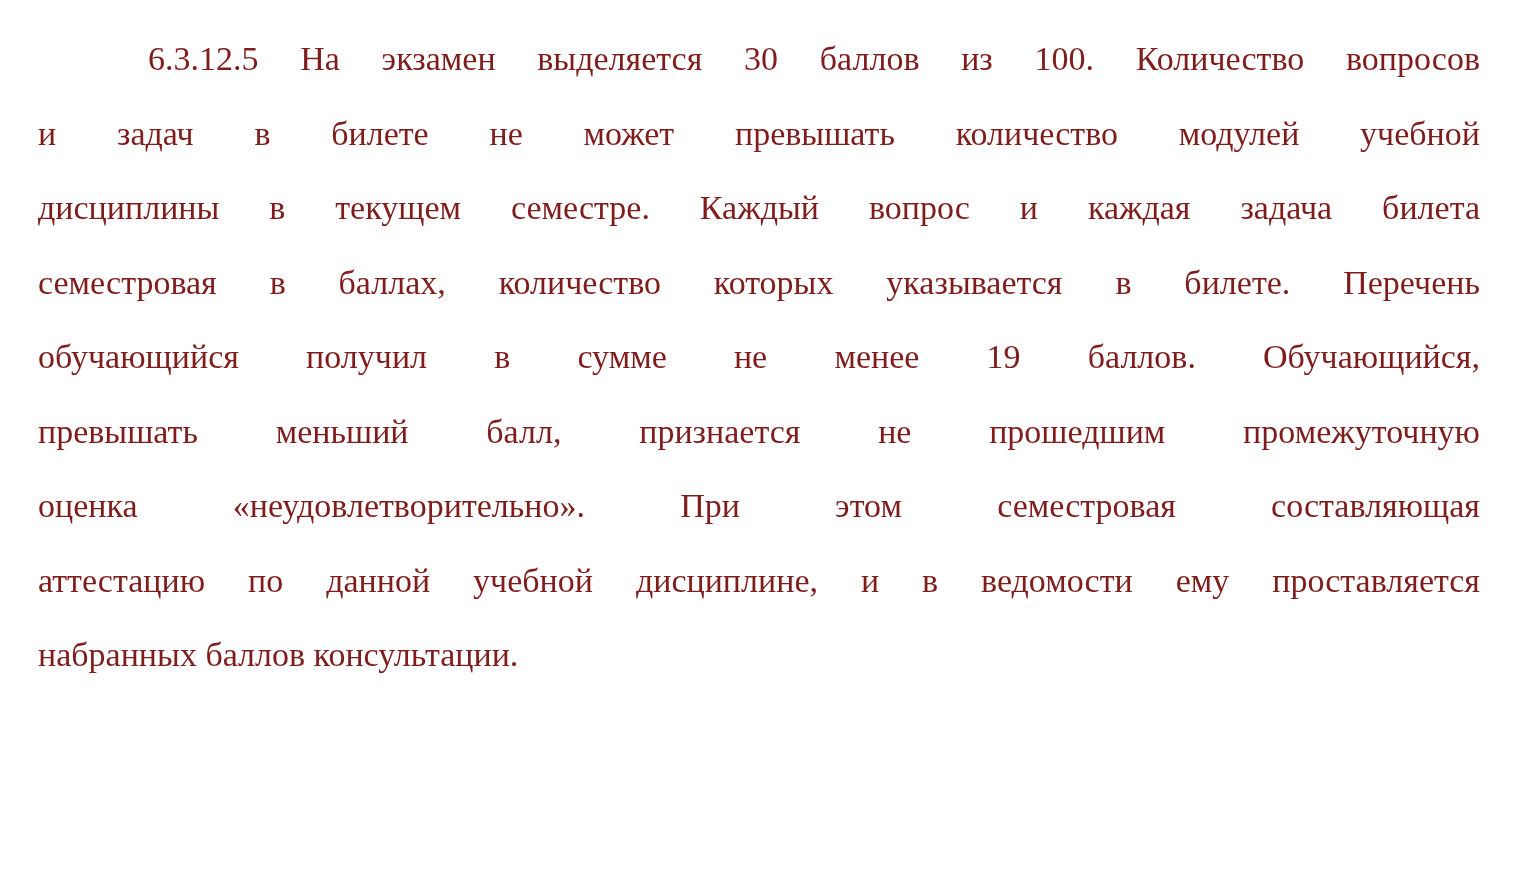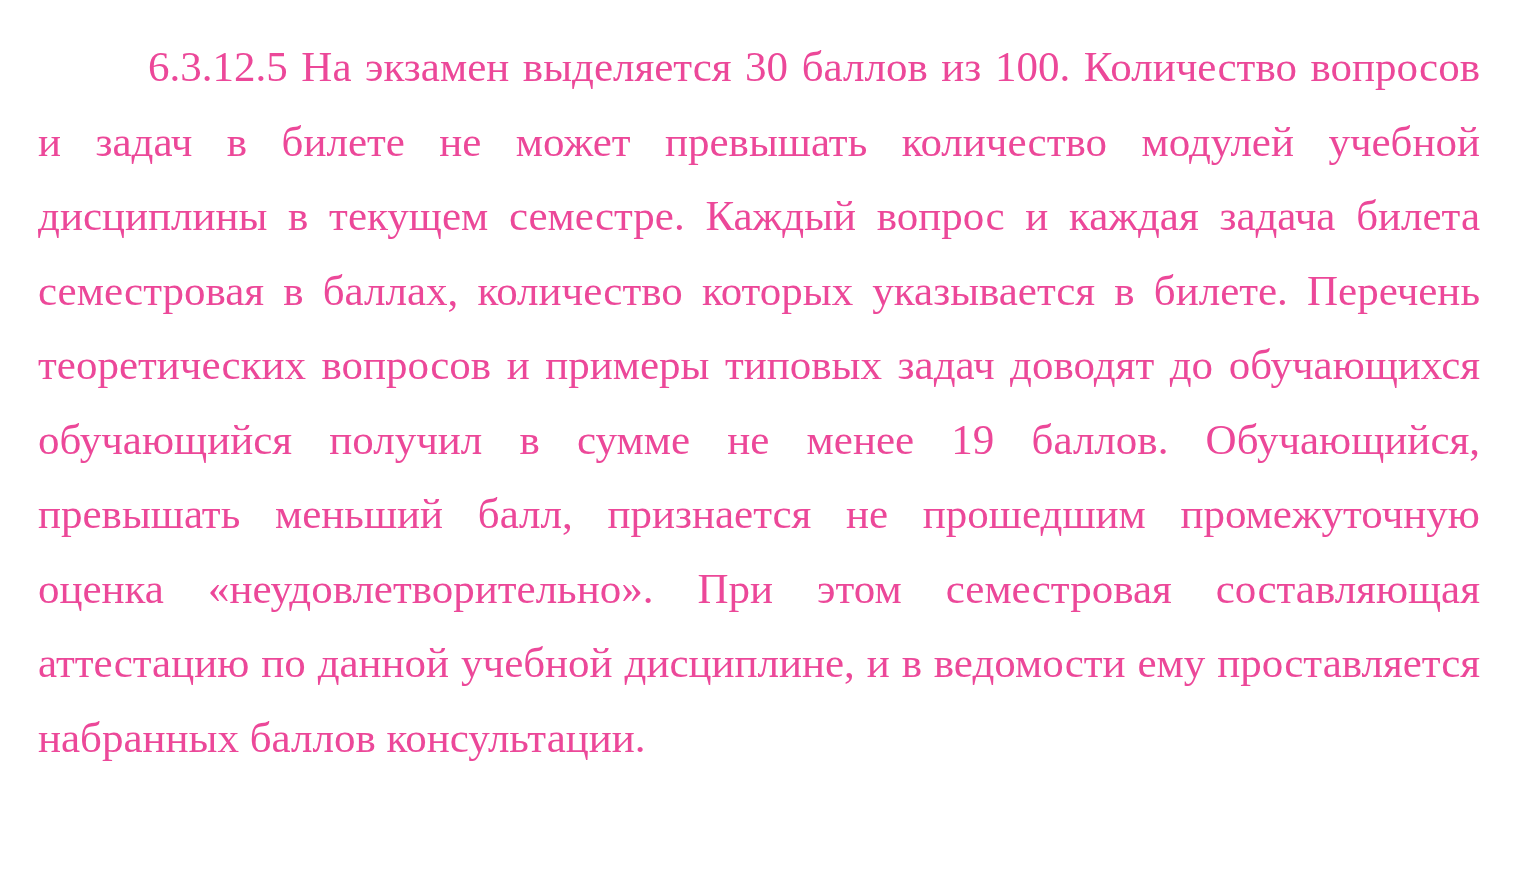--- a/index.html
+++ b/index.html
@@ -9,25 +9,25 @@
     }
     body {
       width: 1520px;
       height: 881px;
       overflow: hidden;
       position: relative;
     }
     .doc {
       position: absolute;
       left: 38px;
-      top: 38px;
+      top: 30px;
       width: 1442px;
       font-family: "Liberation Serif", "DejaVu Serif", serif;
-      font-size: 43px;
-      color: #ec4899;
+      font-size: 34px;
+      color: #7f1d1d;
     }
     .line {
       display: block;
       height: 74.5px;
       line-height: 58px;
       white-space: nowrap;
       text-align: justify;
       text-align-last: justify;
       transform-origin: left top;
     }
@@ -39,19 +39,18 @@
     }
   </style>
 </head>
 <body>
 
 <div class="doc">
   <span class="line first">6.3.12.5 На экзамен выделяется 30 баллов из 100. Количество вопросов</span>
   <span class="line">и задач в билете не может превышать количество модулей учебной</span>
   <span class="line">дисциплины в текущем семестре. Каждый вопрос и каждая задача билета</span>
   <span class="line">семестровая в баллах, количество которых указывается в билете. Перечень</span>
-  <span class="line">теоретических вопросов и примеры типовых задач доводят до обучающихся</span>
   <span class="line">обучающийся получил в сумме не менее 19 баллов. Обучающийся,</span>
   <span class="line">превышать меньший балл, признается не прошедшим промежуточную</span>
   <span class="line">оценка «неудовлетворительно». При этом семестровая составляющая</span>
   <span class="line">аттестацию по данной учебной дисциплине, и в ведомости ему проставляется</span>
   <span class="line last">набранных баллов консультации.</span>
 </div>
 
 </body></html>

